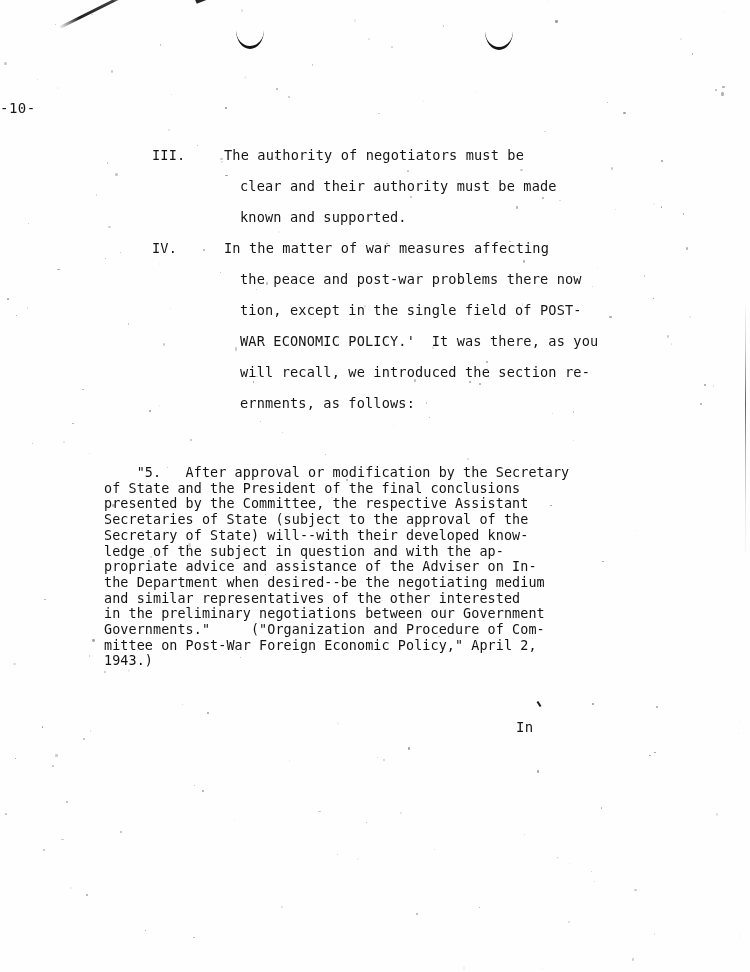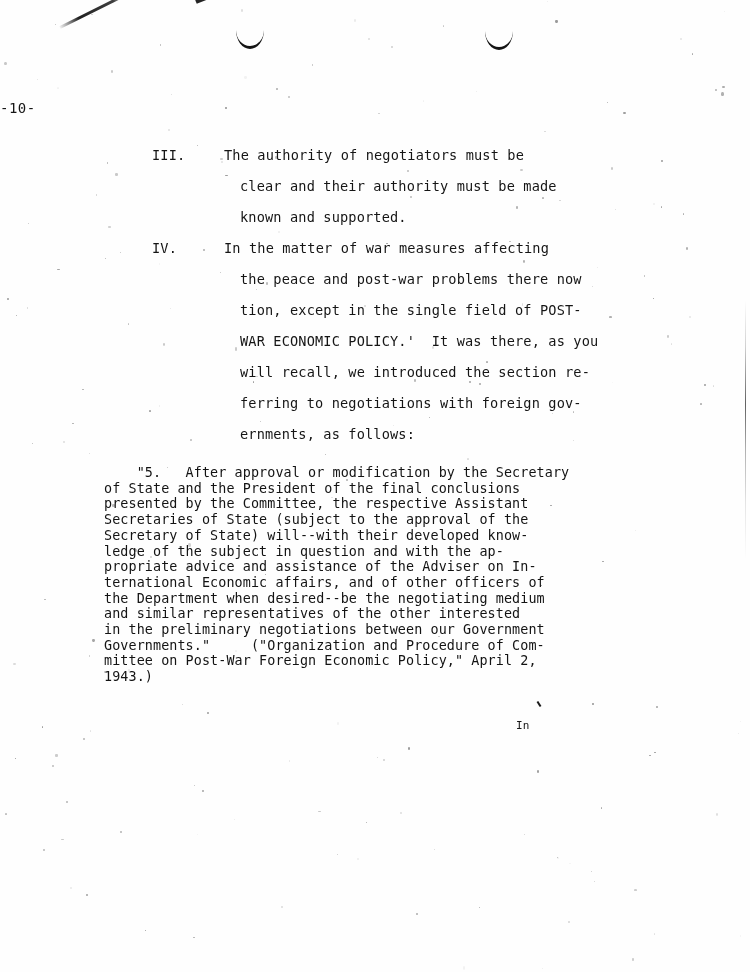--- a/index.html
+++ b/index.html
@@ -128,21 +128,21 @@
     line-height: 15.7px;
     color: #131313;
     letter-spacing: 0.1px;
   }
   #quote-block .qline { white-space: pre; display: block; }
 
   #trailing-word {
     position: absolute;
     left: 516px;
     top: 719px;
-    font-size: 11px;
+    font-size: 14px;
     color: #151515;
     letter-spacing: 0.2px;
   }
 </style>
 </head>
 <body>
 
 <div id="page">
 
   <div class="artifact" id="diagonal-streak"></div>
@@ -376,34 +376,32 @@
   </div>
 
   <div class="numbered-item" id="item-4">
     <span class="item-numeral">IV.</span>
     <div class="item-body">
       <span class="line">In the matter of war measures affecting</span>
       <span class="line cont">the peace and post-war problems there now</span>
       <span class="line cont">tion, except in the single field of POST-</span>
       <span class="line cont">WAR ECONOMIC POLICY.'  It was there, as you</span>
       <span class="line cont">will recall, we introduced the section re-</span>
-      <span class="line cont">ferring to negotiations with foreign gov-</span>
       <span class="line cont">ernments, as follows:</span>
     </div>
   </div>
 
   <div id="quote-block">
     <span class="qline">    "5.   After approval or modification by the Secretary</span>
     <span class="qline">of State and the President of the final conclusions</span>
     <span class="qline">presented by the Committee, the respective Assistant</span>
     <span class="qline">Secretaries of State (subject to the approval of the</span>
     <span class="qline">Secretary of State) will--with their developed know-</span>
     <span class="qline">ledge of the subject in question and with the ap-</span>
     <span class="qline">propriate advice and assistance of the Adviser on In-</span>
-    <span class="qline">ternational Economic affairs, and of other officers of</span>
     <span class="qline">the Department when desired--be the negotiating medium</span>
     <span class="qline">and similar representatives of the other interested</span>
     <span class="qline">in the preliminary negotiations between our Government</span>
     <span class="qline">Governments."     ("Organization and Procedure of Com-</span>
     <span class="qline">mittee on Post-War Foreign Economic Policy," April 2,</span>
     <span class="qline">1943.)</span>
   </div>
 
   <div id="trailing-word">In</div>
 

